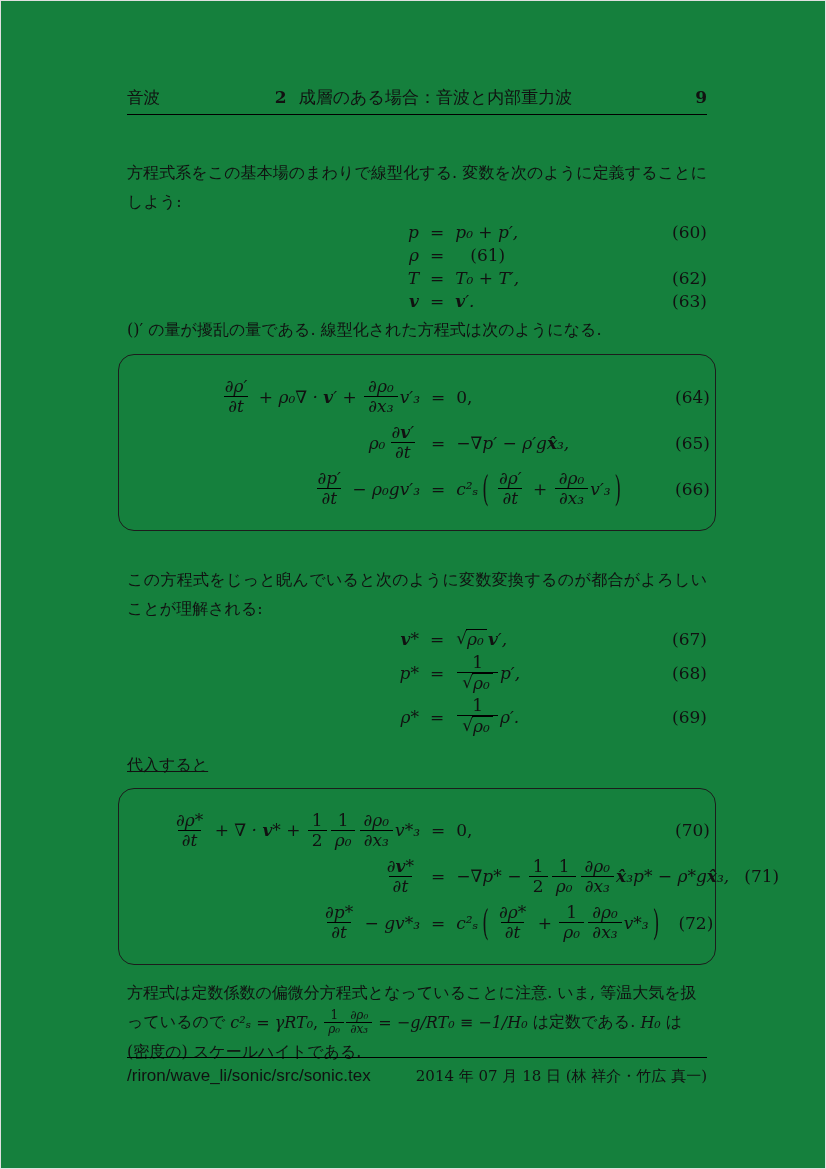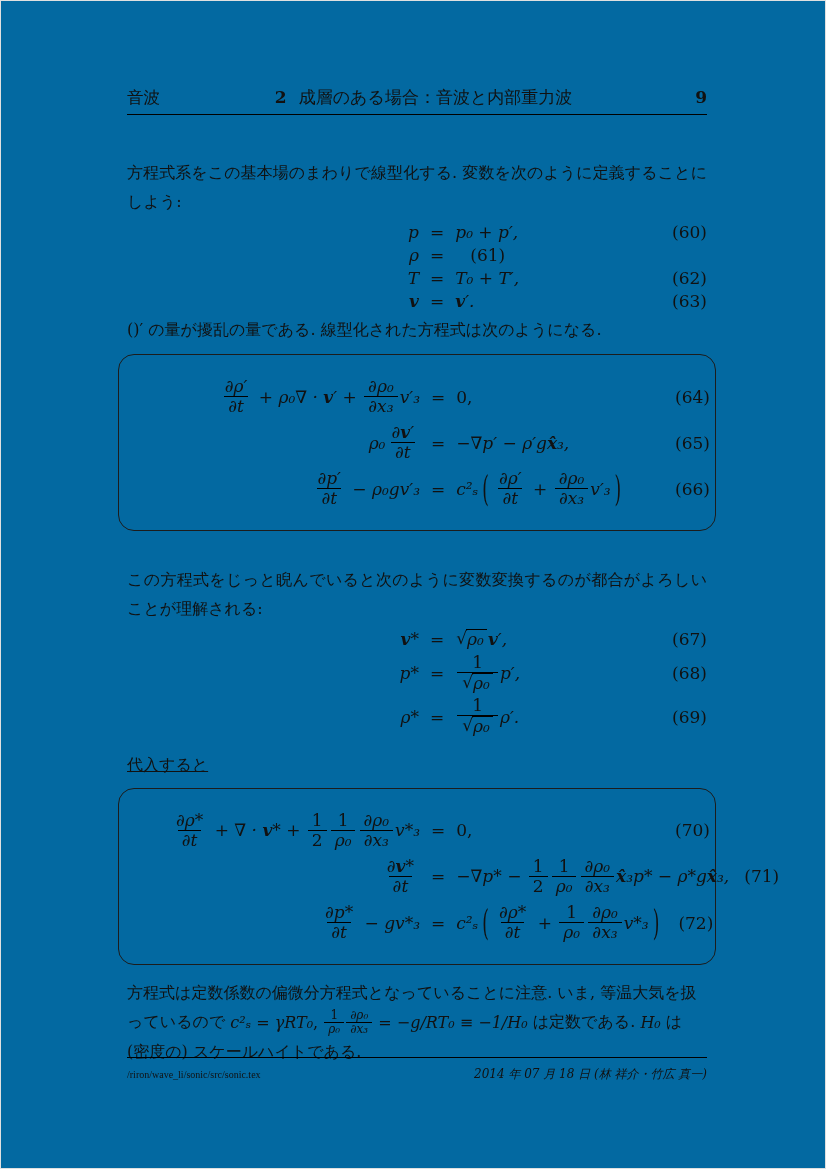--- a/index.html
+++ b/index.html
@@ -1,16 +1,16 @@
 <!DOCTYPE html>
 <html><head>
 <meta charset="utf-8">
 <style>
   html,body{margin:0;padding:0;background:#ffffff;}
-  .page{position:relative;width:826px;height:1169px;background:#0369a1;
+  .page{position:relative;width:826px;height:1169px;background:#15803d;
         box-shadow:inset 0 0 0 1px #e0e0e0;overflow:hidden;
         font-family:"DejaVu Serif","Liberation Serif",serif;color:#111;}
   .content{position:absolute;left:127px;top:86px;width:580px;}
 
   
   .header{display:flex;align-items:baseline;}
   .header-left{font-family:"DejaVu Sans","Liberation Sans",sans-serif;font-size:16.5px;}
   .header-center{flex:1;text-align:center;font-size:17px;}
   .sec-no{font-family:"DejaVu Serif","Liberation Serif",serif;font-weight:bold;margin-right:12px;}
   .sec-title{font-family:"DejaVu Sans","Liberation Sans",sans-serif;}
@@ -51,22 +51,22 @@
 
   
   .imath{display:inline-flex;align-items:center;vertical-align:middle;}
   .imath .mi,.imath .mr{font-size:16px;}
   .imath .frac .mi,.imath .frac .mr{font-size:12px;}
   .imath .frac{margin:0 1px;}
 
   
   .footer{position:absolute;left:127px;top:1057px;width:580px;border-top:1.5px solid #000;
           padding-top:8px;display:flex;justify-content:space-between;align-items:baseline;}
-  .footer-path{font-family:Liberation Serif, serif;font-size:10px;}
-  .footer-date{font-size:12px;font-style:italic;}
+  .footer-path{font-family:Liberation Sans, sans-serif;font-size:17px;}
+  .footer-date{font-size:15px;}
 </style>
 </head>
 <body>
 
 <div class="page">
   <div class="content">
 
     <div class="header">
       <span class="header-left">音波</span>
       <span class="header-center">

